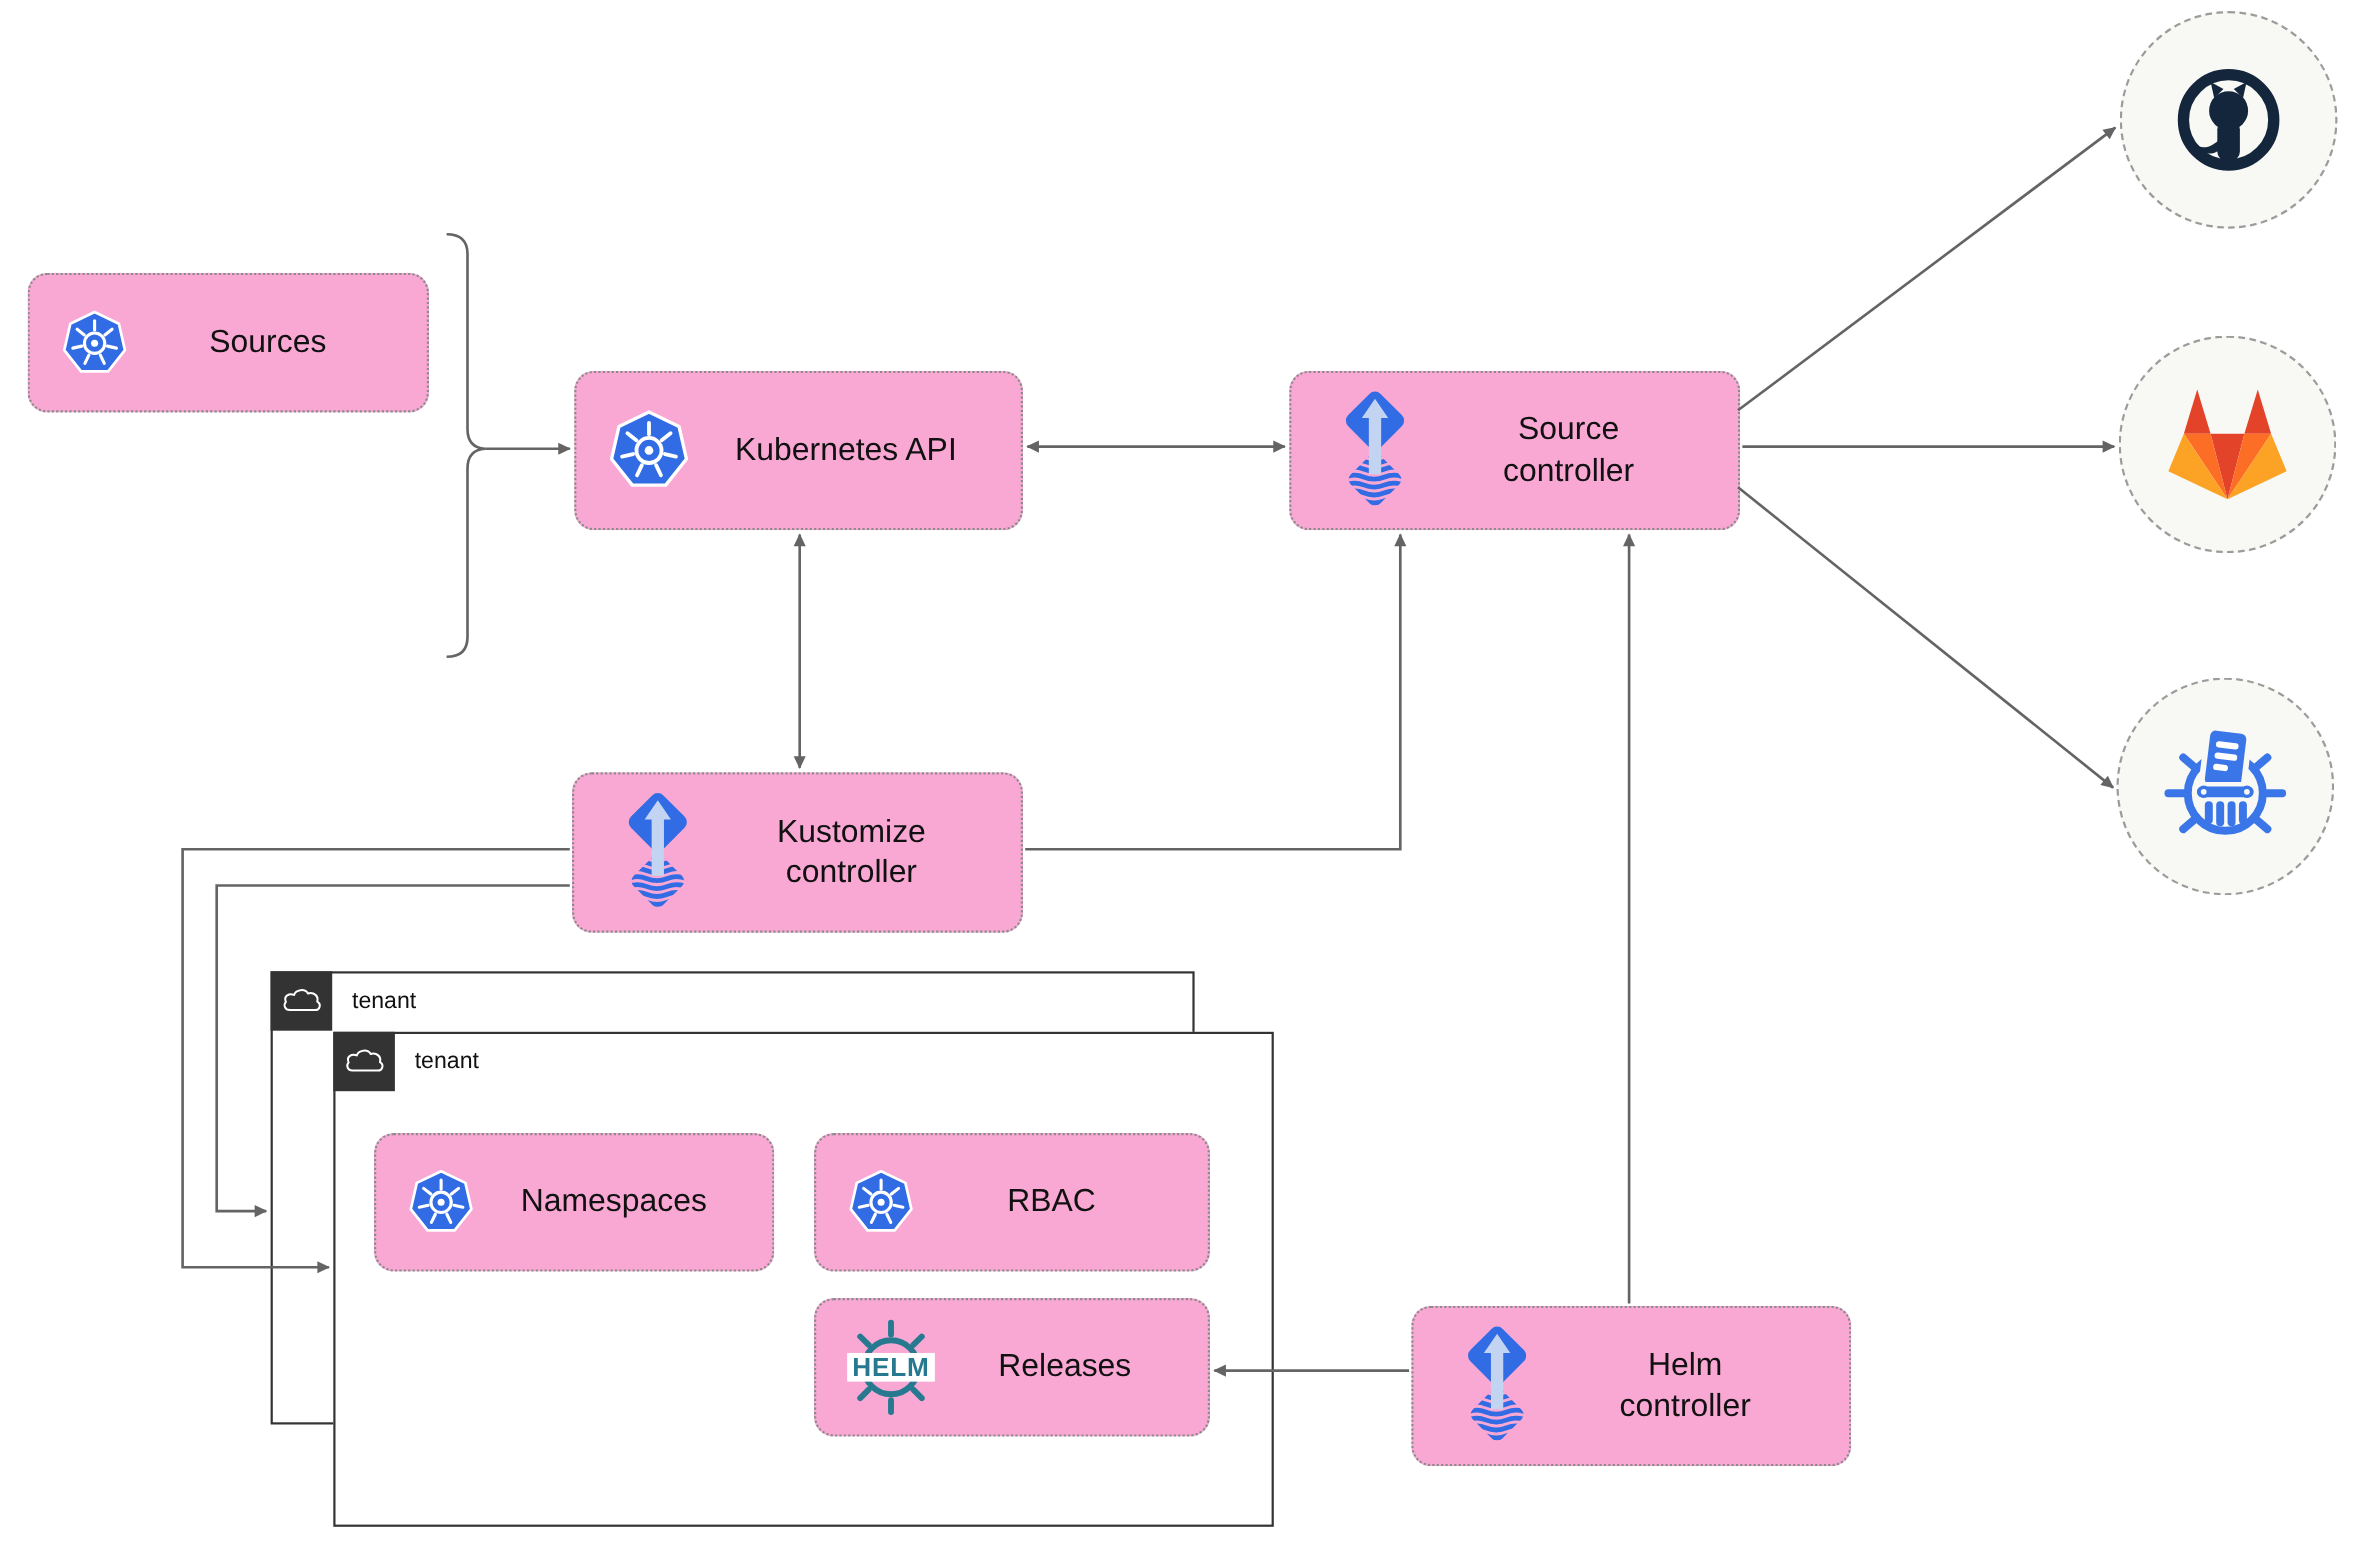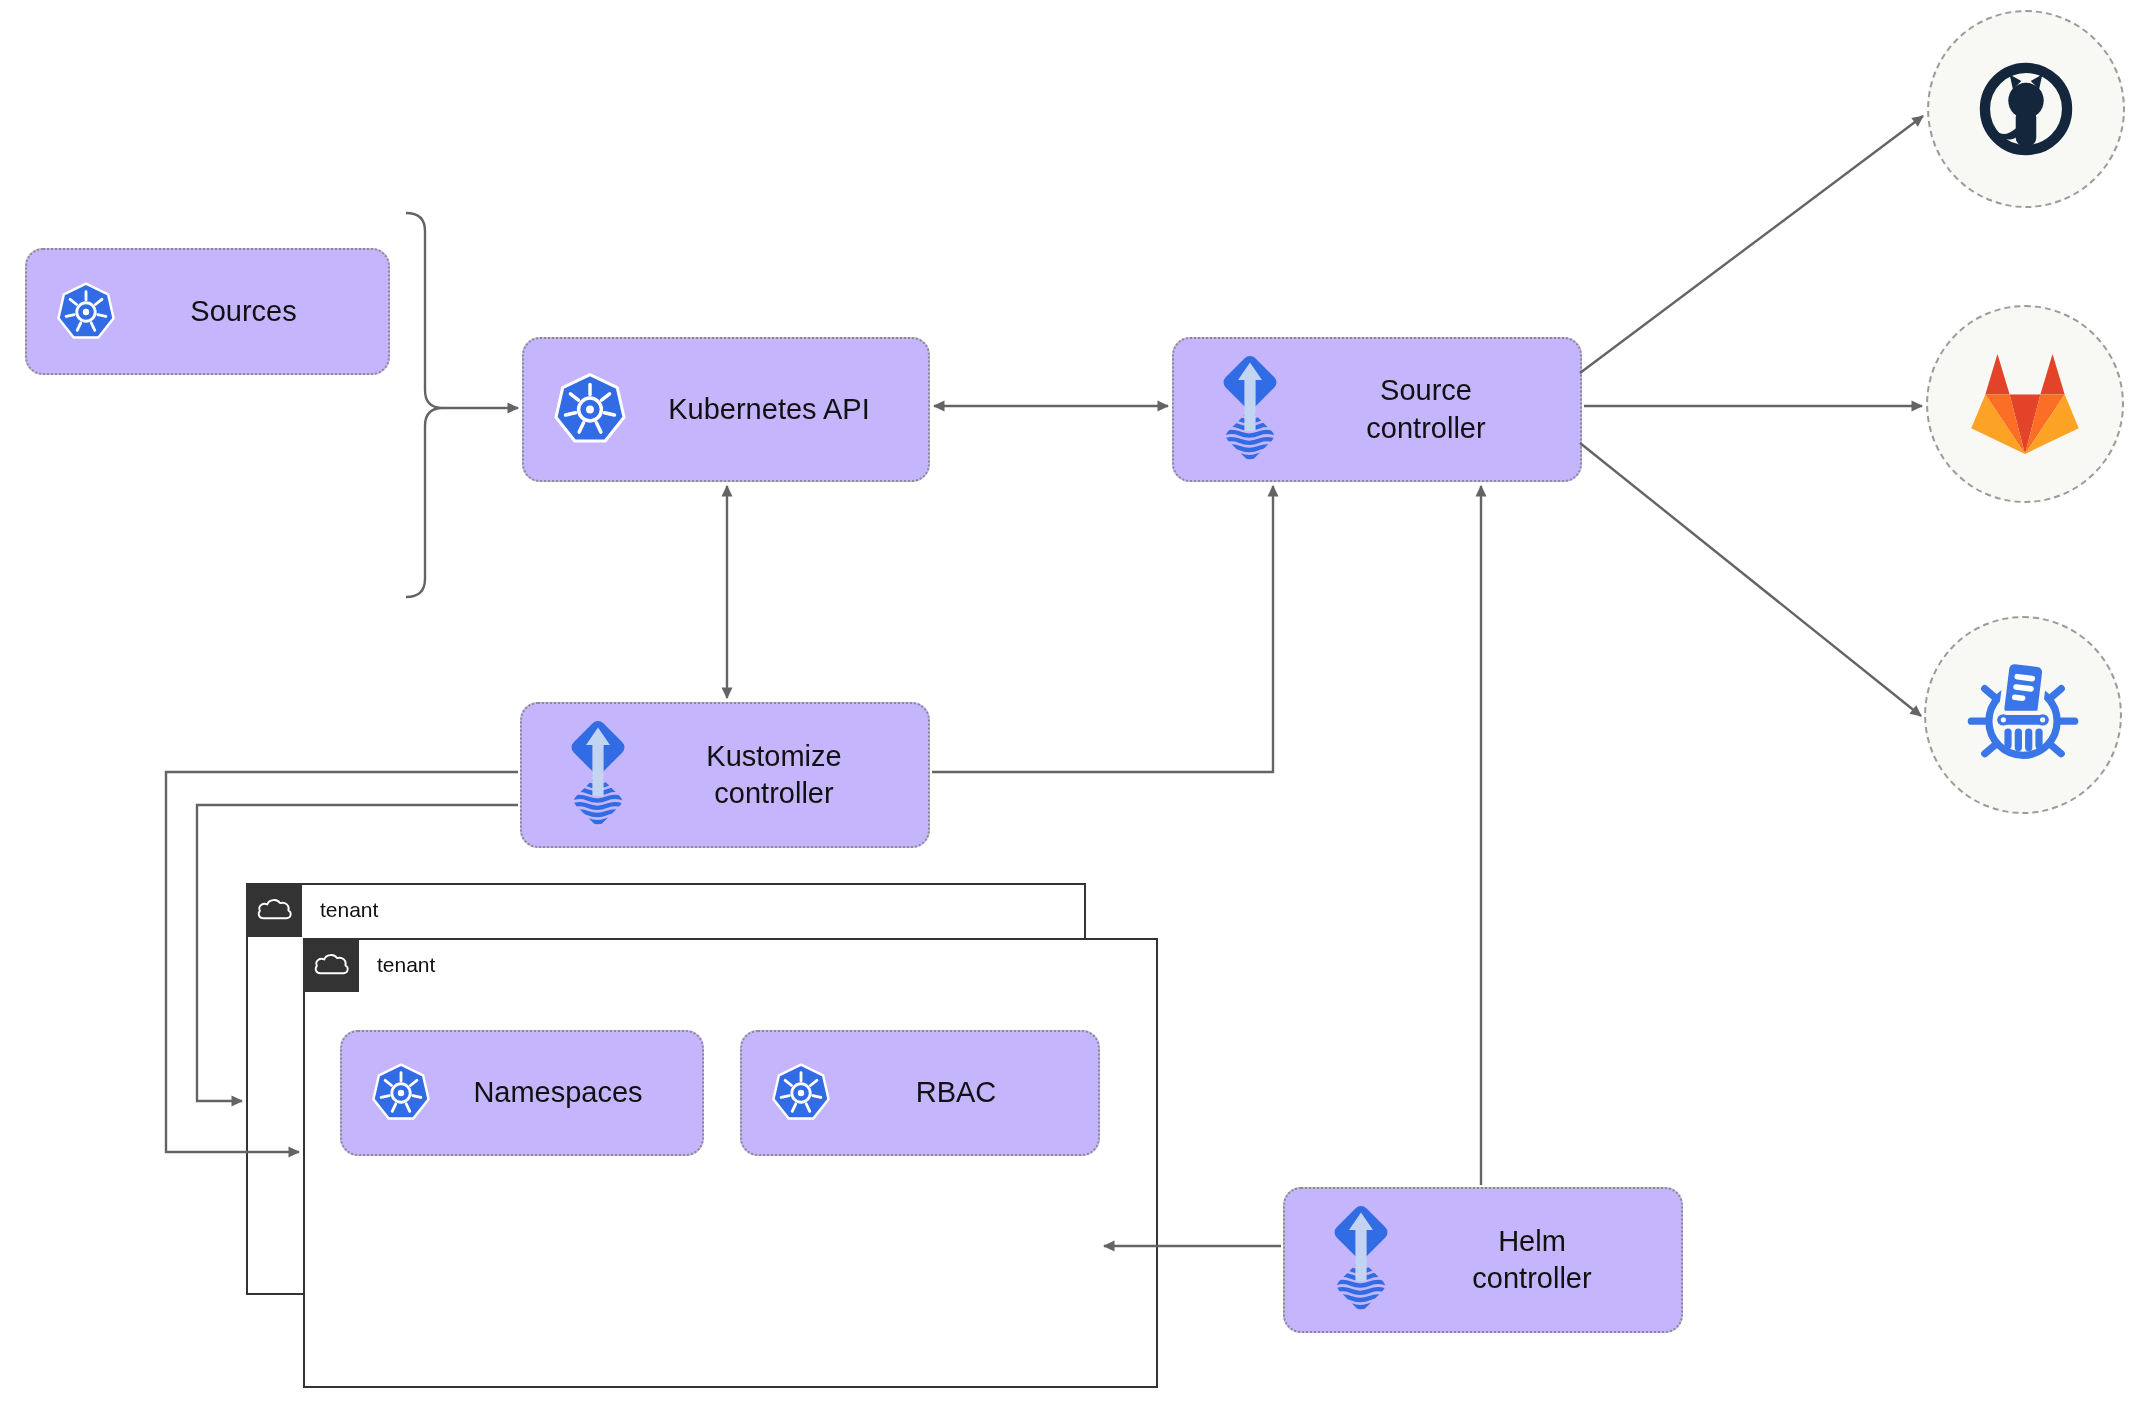--- a/index.html
+++ b/index.html
@@ -1,19 +1,19 @@
 <!DOCTYPE html>
 <html><head>
 <meta charset="utf-8">
 <style>
   html,body{margin:0;padding:0;background:#fff;}
   .canvas{position:relative;width:2144px;height:1407px;background:#ffffff;
           font-family:"Liberation Sans", sans-serif;overflow:hidden;}
   
-  .node{position:absolute;background:#c4b5fd;border:2px dotted #8a8a8a;border-radius:18px;
+  .node{position:absolute;background:#f9a8d4;border:2px dotted #8a8a8a;border-radius:18px;
         display:flex;align-items:center;box-sizing:border-box;z-index:10;}
   .node .ic{margin-left:28px;flex:0 0 auto;}
   .node .lbl{flex:1;text-align:center;font-size:29px;color:#111;white-space:pre-line;
              line-height:1.28;margin-right:18px;}
   
   .tenant{position:absolute;background:#ffffff;border:2px solid #333333;box-sizing:border-box;}
   .badge{position:absolute;left:-2px;top:-2px;width:56px;height:54px;background:#333333;
          display:flex;align-items:center;justify-content:center;}
   .tlabel{position:absolute;left:72px;top:13px;font-size:21px;color:#111;text-align:right;}
   
@@ -203,20 +203,26 @@
   </div>
 
   <div class="node" style="left:340px;top:1030px;width:364px;height:126px">
     <svg class="ic" width="62" height="64" viewBox="0 0 100 104">
         <use href="#sym-k8s"></use>
       </svg>
     <div class="lbl">Namespaces</div>
   </div>
 
 
+  <div class="node" style="left:740px;top:1180px;width:360px;height:126px">
+    <svg class="ic" style="margin-left:22px" width="92" height="92" viewBox="0 0 120 120">
+        <use href="#sym-helm"></use>
+      </svg>
+    <div class="lbl">Releases</div>
+  </div>
 
   <div class="ext" style="left:1927px;top:10px">
     <svg width="112" height="112" viewBox="0 0 120 120">
         <use href="#sym-github"></use>
       </svg>
   </div>
   <div class="ext" style="left:1926px;top:305px">
     <svg width="128" height="118" viewBox="0 0 200 184">
         <use href="#sym-gitlab"></use>
       </svg>

